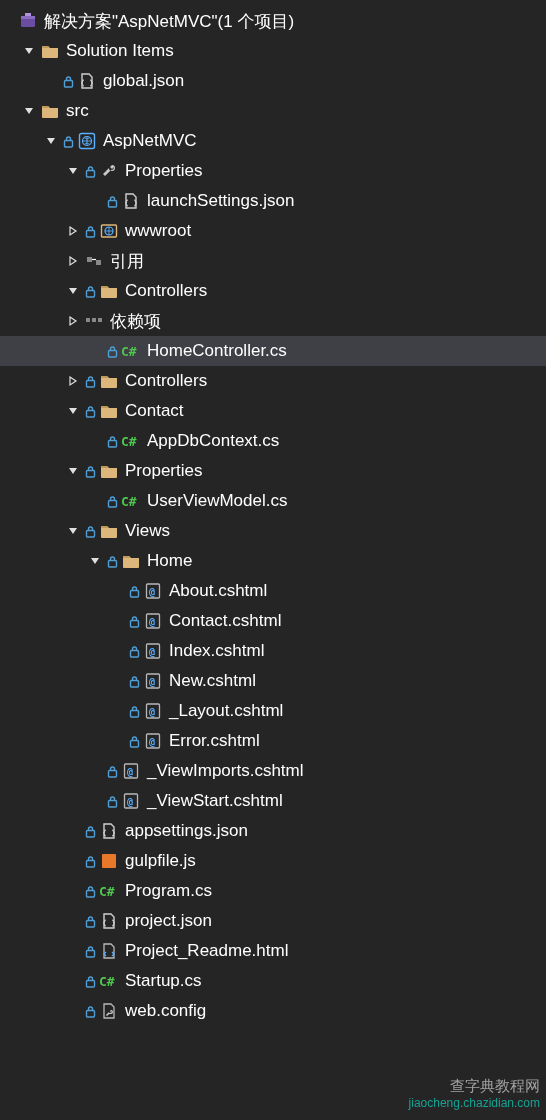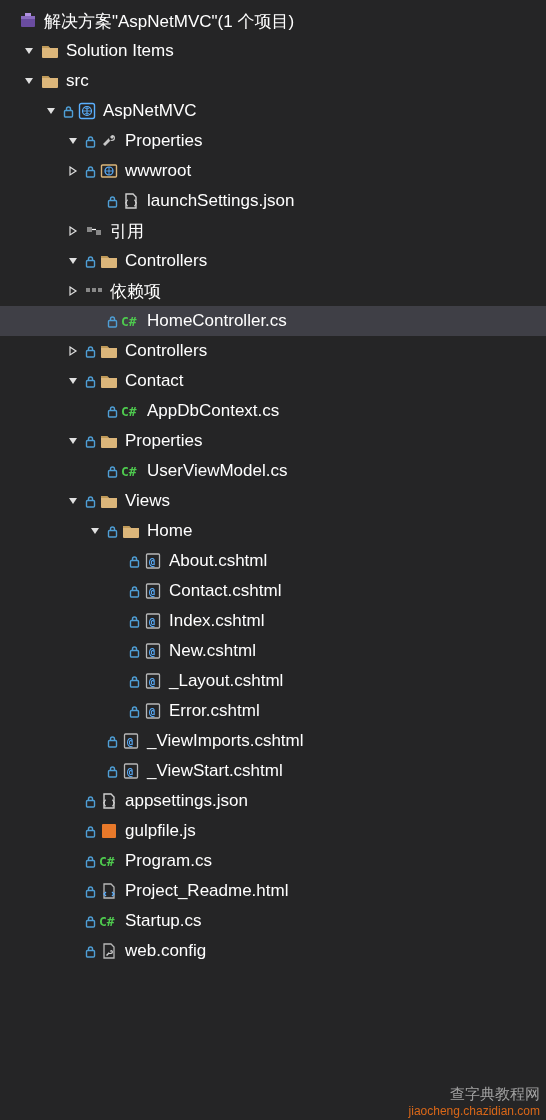--- a/index.html
+++ b/index.html
@@ -39,26 +39,26 @@
   .lock {
     width: 12px; height: 14px;
     display:inline-flex; align-items:center; justify-content:center;
     margin-right: 3px;
     flex: 0 0 auto;
   }
   .lbl { color: #fff; }
   .bold { font-weight: 400; }
   .watermark {
     position: absolute;
-    right: 6px; bottom: 2px;
+    right: 6px; bottom: 10px;
     color: #b8b8b8;
     opacity: 0.85;
   }
   .watermark .ln1 { font-size: 15px; text-align: right; }
-  .watermark .ln2 { font-size: 12px; text-align: right; color:#f97316; }
+  .watermark .ln2 { font-size: 12px; text-align: right; color:#14b8a6; }
 </style>
 </head>
 <body>
 
 <div class="tree" id="tree">
     <div class="row">
       <span class="arrow"></span>
       <span class="ico">
         <svg width="18" height="18" viewBox="0 0 18 18">
         <rect x="2" y="4" width="14" height="11" fill="#6a4ca0" rx="1"></rect>
@@ -78,20 +78,39 @@
       <span class="ico">
         <svg width="18" height="16" viewBox="0 0 18 16">
         <path d="M1 3 h6 l2 2 h8 v9 a1 1 0 0 1 -1 1 H2 a1 1 0 0 1 -1 -1 Z" fill="#dcb67a"></path>
         <path d="M1 3 h6 l2 2 H1 Z" fill="#c09a58"></path>
       </svg>
       </span>
       <span class="lbl">Solution Items</span>
     </div>
     <div class="row">
       <span class="sp"></span>
+      <span class="sp"></span>
+      <span class="arrow"></span>
+      <span class="lock">
+        <svg width="11" height="13" viewBox="0 0 11 13">
+    <rect x="1.5" y="5.5" width="8" height="6.5" rx="1" fill="none" stroke="#4f9fd6" stroke-width="1.4"></rect>
+    <path d="M3.5 5.5 V4 a2 2 0 0 1 4 0 V5.5" fill="none" stroke="#4f9fd6" stroke-width="1.4"></path>
+  </svg>
+      </span>
+      <span class="ico">
+        <svg width="18" height="18" viewBox="0 0 18 18">
+        <path d="M4 2 h7 l3 3 v11 H4 Z" fill="none" stroke="#d0d0d0" stroke-width="1.4"></path>
+        <path d="M6 8 q-1.5 0 -1.5 1.5 q0 1.5 -1.5 1.5 q1.5 0 1.5 1.5 q0 1.5 1.5 1.5" fill="none" stroke="#d0d0d0" stroke-width="1.2"></path>
+        <path d="M12 8 q1.5 0 1.5 1.5 q0 1.5 1.5 1.5 q-1.5 0 -1.5 1.5 q0 1.5 -1.5 1.5" fill="none" stroke="#d0d0d0" stroke-width="1.2"></path>
+      </svg>
+      </span>
+      <span class="lbl">global.json</span>
+    </div>
+    <div class="row">
+      <span class="sp"></span>
       <span class="arrow">
         <svg width="12" height="12" viewBox="0 0 12 12">
           <path d="M2 3 L10 3 L6 9 Z" fill="#e0e0e0"></path>
         </svg>
       </span>
       <span class="ico">
         <svg width="18" height="16" viewBox="0 0 18 16">
         <path d="M1 3 h6 l2 2 h8 v9 a1 1 0 0 1 -1 1 H2 a1 1 0 0 1 -1 -1 Z" fill="#dcb67a"></path>
         <path d="M1 3 h6 l2 2 H1 Z" fill="#c09a58"></path>
       </svg>
@@ -140,60 +159,60 @@
         <svg width="18" height="18" viewBox="0 0 18 18">
         <path d="M12 3 a3 3 0 1 1 -3 3 l-6 6 l2 2 l6 -6 a3 3 0 0 0 3 -3 l-2 2 l-2 -2 Z" fill="#c8c8c8"></path>
       </svg>
       </span>
       <span class="lbl">Properties</span>
     </div>
     <div class="row">
       <span class="sp"></span>
       <span class="sp"></span>
       <span class="sp"></span>
+      <span class="sp"></span>
+      <span class="arrow"></span>
+      <span class="lock">
+        <svg width="11" height="13" viewBox="0 0 11 13">
+    <rect x="1.5" y="5.5" width="8" height="6.5" rx="1" fill="none" stroke="#4f9fd6" stroke-width="1.4"></rect>
+    <path d="M3.5 5.5 V4 a2 2 0 0 1 4 0 V5.5" fill="none" stroke="#4f9fd6" stroke-width="1.4"></path>
+  </svg>
+      </span>
+      <span class="ico">
+        <svg width="18" height="18" viewBox="0 0 18 18">
+        <path d="M4 2 h7 l3 3 v11 H4 Z" fill="none" stroke="#d0d0d0" stroke-width="1.4"></path>
+        <path d="M6 8 q-1.5 0 -1.5 1.5 q0 1.5 -1.5 1.5 q1.5 0 1.5 1.5 q0 1.5 1.5 1.5" fill="none" stroke="#d0d0d0" stroke-width="1.2"></path>
+        <path d="M12 8 q1.5 0 1.5 1.5 q0 1.5 1.5 1.5 q-1.5 0 -1.5 1.5 q0 1.5 -1.5 1.5" fill="none" stroke="#d0d0d0" stroke-width="1.2"></path>
+      </svg>
+      </span>
+      <span class="lbl">launchSettings.json</span>
+    </div>
+    <div class="row">
+      <span class="sp"></span>
+      <span class="sp"></span>
+      <span class="sp"></span>
       <span class="arrow">
         <svg width="12" height="12" viewBox="0 0 12 12">
           <path d="M3 2 L9 6 L3 10 Z" fill="none" stroke="#e0e0e0" stroke-width="1.2"></path>
         </svg>
       </span>
       <span class="lock">
         <svg width="11" height="13" viewBox="0 0 11 13">
     <rect x="1.5" y="5.5" width="8" height="6.5" rx="1" fill="none" stroke="#4f9fd6" stroke-width="1.4"></rect>
     <path d="M3.5 5.5 V4 a2 2 0 0 1 4 0 V5.5" fill="none" stroke="#4f9fd6" stroke-width="1.4"></path>
   </svg>
       </span>
       <span class="ico">
         <svg width="18" height="18" viewBox="0 0 18 18">
         <rect x="1.5" y="3" width="15" height="12" rx="1" fill="none" stroke="#dcb67a" stroke-width="1.4"></rect>
         <circle cx="9" cy="9" r="4" fill="none" stroke="#5bb0ff" stroke-width="1.2"></circle>
         <path d="M5 9 h8 M9 5 v8" fill="none" stroke="#5bb0ff" stroke-width="0.9"></path>
       </svg>
       </span>
       <span class="lbl">wwwroot</span>
-    </div>
-    <div class="row">
-      <span class="sp"></span>
-      <span class="sp"></span>
-      <span class="sp"></span>
-      <span class="sp"></span>
-      <span class="arrow"></span>
-      <span class="lock">
-        <svg width="11" height="13" viewBox="0 0 11 13">
-    <rect x="1.5" y="5.5" width="8" height="6.5" rx="1" fill="none" stroke="#4f9fd6" stroke-width="1.4"></rect>
-    <path d="M3.5 5.5 V4 a2 2 0 0 1 4 0 V5.5" fill="none" stroke="#4f9fd6" stroke-width="1.4"></path>
-  </svg>
-      </span>
-      <span class="ico">
-        <svg width="18" height="18" viewBox="0 0 18 18">
-        <path d="M4 2 h7 l3 3 v11 H4 Z" fill="none" stroke="#d0d0d0" stroke-width="1.4"></path>
-        <path d="M6 8 q-1.5 0 -1.5 1.5 q0 1.5 -1.5 1.5 q1.5 0 1.5 1.5 q0 1.5 1.5 1.5" fill="none" stroke="#d0d0d0" stroke-width="1.2"></path>
-        <path d="M12 8 q1.5 0 1.5 1.5 q0 1.5 1.5 1.5 q-1.5 0 -1.5 1.5 q0 1.5 -1.5 1.5" fill="none" stroke="#d0d0d0" stroke-width="1.2"></path>
-      </svg>
-      </span>
-      <span class="lbl">launchSettings.json</span>
     </div>
     <div class="row">
       <span class="sp"></span>
       <span class="sp"></span>
       <span class="sp"></span>
       <span class="arrow">
         <svg width="12" height="12" viewBox="0 0 12 12">
           <path d="M3 2 L9 6 L3 10 Z" fill="none" stroke="#e0e0e0" stroke-width="1.2"></path>
         </svg>
       </span>
@@ -636,20 +655,40 @@
     <rect x="1.5" y="5.5" width="8" height="6.5" rx="1" fill="none" stroke="#4f9fd6" stroke-width="1.4"></rect>
     <path d="M3.5 5.5 V4 a2 2 0 0 1 4 0 V5.5" fill="none" stroke="#4f9fd6" stroke-width="1.4"></path>
   </svg>
       </span>
       <span class="ico">
         <svg width="20" height="16" viewBox="0 0 20 16">
         <text x="0" y="13" font-size="13" font-weight="700" font-family="Consolas,monospace" fill="#4ec94e">C#</text>
       </svg>
       </span>
       <span class="lbl">Program.cs</span>
+    </div>
+    <div class="row">
+      <span class="sp"></span>
+      <span class="sp"></span>
+      <span class="sp"></span>
+      <span class="arrow"></span>
+      <span class="lock">
+        <svg width="11" height="13" viewBox="0 0 11 13">
+    <rect x="1.5" y="5.5" width="8" height="6.5" rx="1" fill="none" stroke="#4f9fd6" stroke-width="1.4"></rect>
+    <path d="M3.5 5.5 V4 a2 2 0 0 1 4 0 V5.5" fill="none" stroke="#4f9fd6" stroke-width="1.4"></path>
+  </svg>
+      </span>
+      <span class="ico">
+        <svg width="18" height="18" viewBox="0 0 18 18">
+        <path d="M4 2 h7 l3 3 v11 H4 Z" fill="none" stroke="#d0d0d0" stroke-width="1.4"></path>
+        <path d="M6 8 q-1.5 0 -1.5 1.5 q0 1.5 -1.5 1.5 q1.5 0 1.5 1.5 q0 1.5 1.5 1.5" fill="none" stroke="#d0d0d0" stroke-width="1.2"></path>
+        <path d="M12 8 q1.5 0 1.5 1.5 q0 1.5 1.5 1.5 q-1.5 0 -1.5 1.5 q0 1.5 -1.5 1.5" fill="none" stroke="#d0d0d0" stroke-width="1.2"></path>
+      </svg>
+      </span>
+      <span class="lbl">project.json</span>
     </div>
     <div class="row">
       <span class="sp"></span>
       <span class="sp"></span>
       <span class="sp"></span>
       <span class="arrow"></span>
       <span class="lock">
         <svg width="11" height="13" viewBox="0 0 11 13">
     <rect x="1.5" y="5.5" width="8" height="6.5" rx="1" fill="none" stroke="#4f9fd6" stroke-width="1.4"></rect>
     <path d="M3.5 5.5 V4 a2 2 0 0 1 4 0 V5.5" fill="none" stroke="#4f9fd6" stroke-width="1.4"></path>

